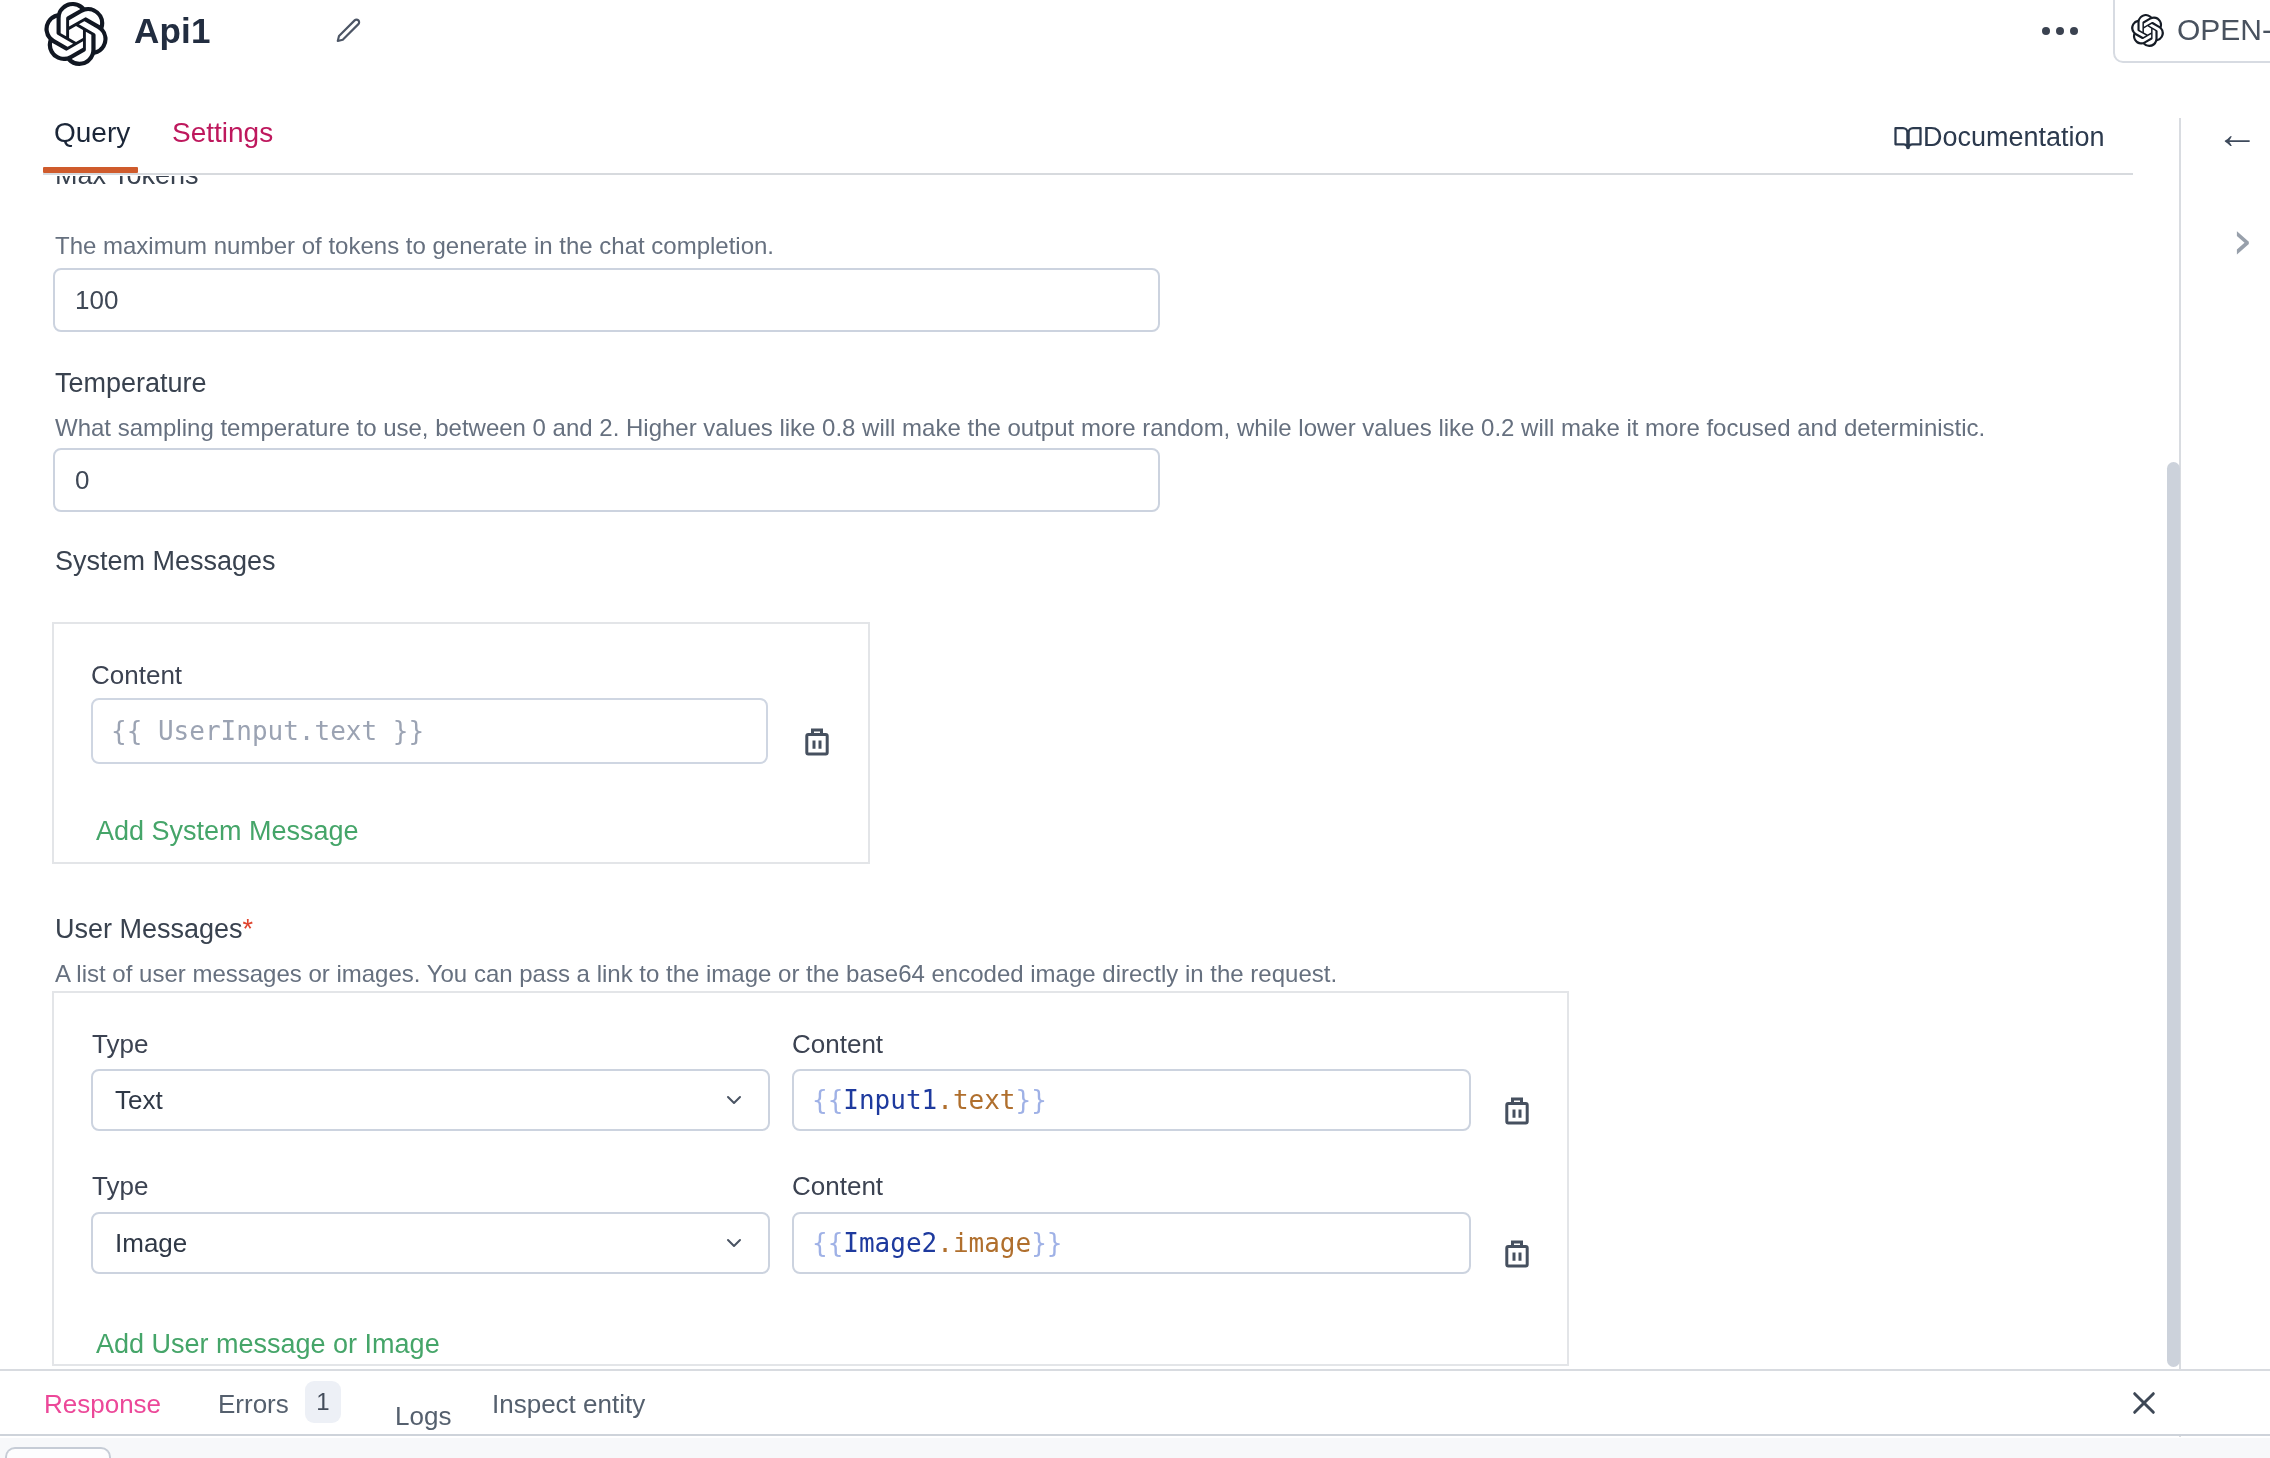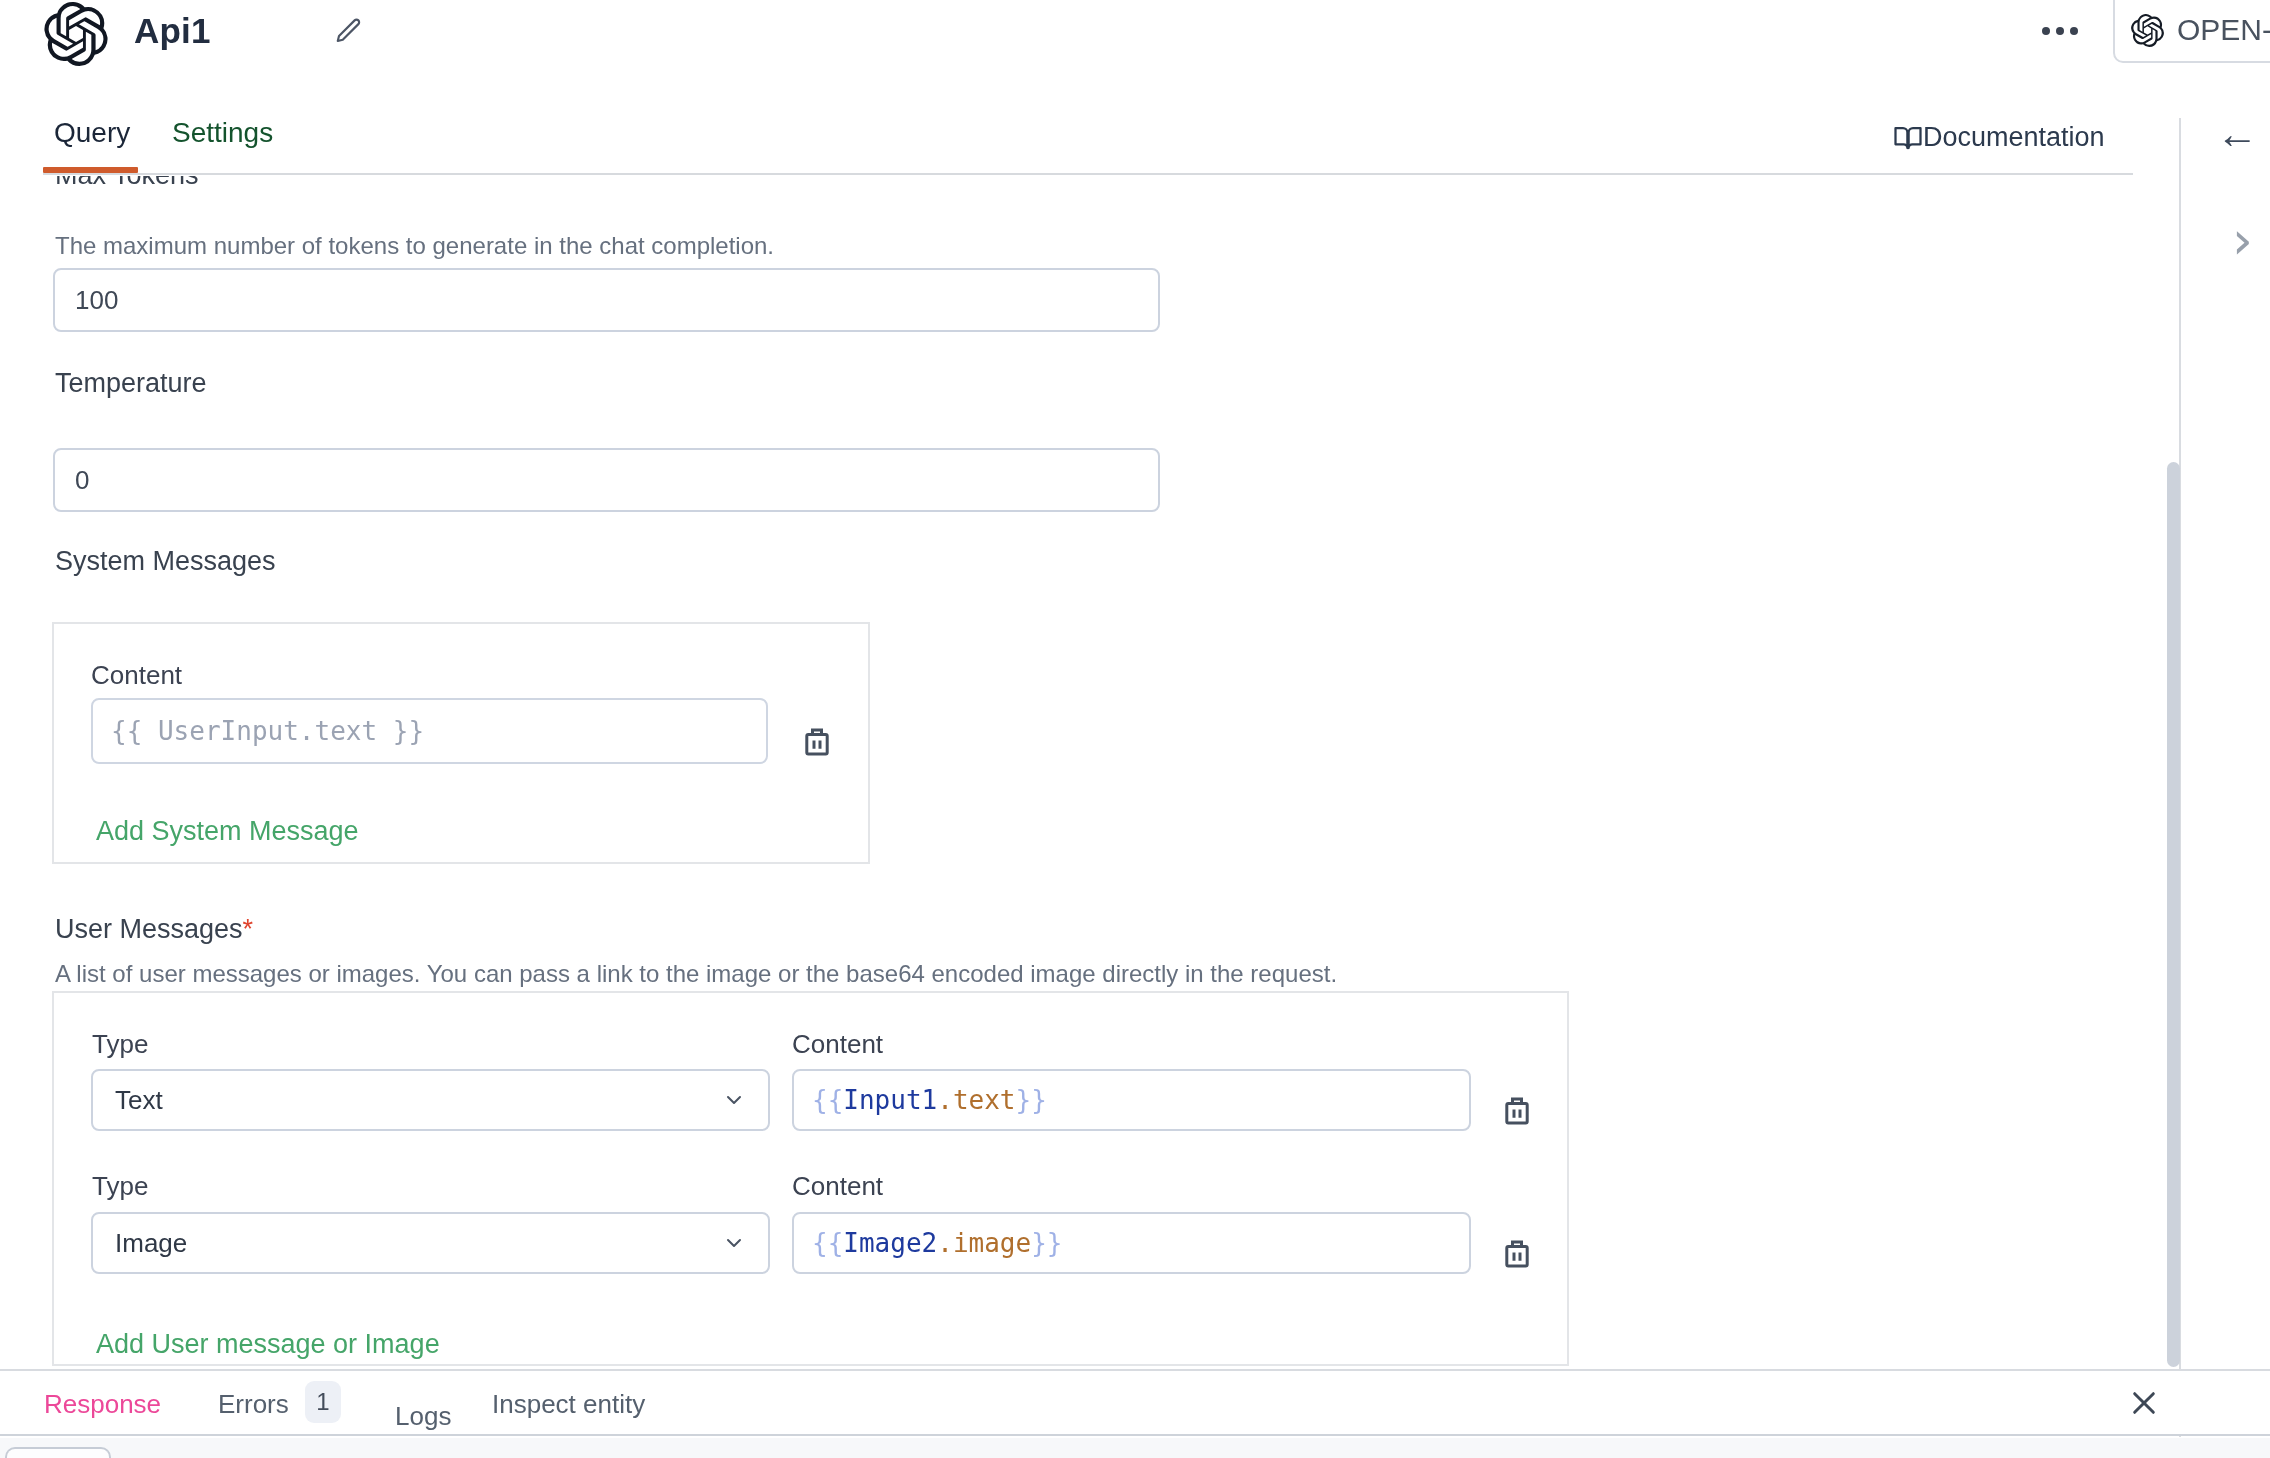--- a/index.html
+++ b/index.html
@@ -14,21 +14,21 @@
   .dots span { width:8px; height:8px; border-radius:50%; background:#3a4250; }
   .ds-btn { position:absolute; left:2113px; top:-10px; width:170px; height:73px; background:#fff;
             border:2px solid #d7dbe2; border-radius:10px; display:flex; align-items:flex-end; overflow:hidden; }
   .ds-btn-inner { display:flex; align-items:center; gap:13px; padding:0 0 14px 16px; }
   .ds-btn .logo-sm { width:33px; height:33px; color:#161c26; flex:0 0 auto; }
   .ds-btn .ds-label { font-size:30px; color:#49525f; white-space:nowrap; }
 
   
   .tab { position:absolute; top:117px; font-size:28px; cursor:pointer; }
   .tab.query { left:54px; color:#1b2638; font-weight:500; }
-  .tab.settings { left:172px; color:#14532d; }
+  .tab.settings { left:172px; color:#be185d; }
   .tab-underline { position:absolute; left:43px; top:167px; width:95px; height:6px; background:#cf5b2c; border-radius:1px; }
   .tabs-rule { position:absolute; left:43px; top:173px; width:2090px; height:2px; background:#d7dade; }
   .doc-link { position:absolute; top:122px; left:1893px; display:flex; align-items:center; cursor:pointer; }
   .doc-link .book { width:30px; height:30px; color:#2c3a4e; }
   .doc-link .doc-label { font-size:27px; color:#2c3a4e; font-weight:500; }
 
   
   .v-divider { position:absolute; left:2179px; top:118px; width:2px; height:1319px; background:#d9dce1; }
   .back-arrow { position:absolute; left:2216px; top:113px; font-size:42px; color:#3e4a5c; cursor:pointer; line-height:1; }
   .chevron-right { position:absolute; left:2232px; top:214px; font-size:52px; color:#98a0ab; cursor:pointer; line-height:1; font-family:"DejaVu Sans", sans-serif; }
@@ -130,20 +130,21 @@
   <div class="chevron-right">›</div>
   <div class="scrollbar"></div>
 
   <div class="content">
 
     <div class="f-label" style="top:-16px;">Max Tokens</div>
     <div class="f-desc" style="top:56px;">The maximum number of tokens to generate in the chat completion.</div>
     <input class="t-input" style="top: 92px;" value="100">
 
     <div class="f-label" style="top:192px;">Temperature</div>
+    <div class="f-desc" style="top:238px;">What sampling temperature to use, between 0 and 2. Higher values like 0.8 will make the output more random, while lower values like 0.2 will make it more focused and deterministic.</div>
     <input class="t-input" style="top: 272px;" value="0">
 
     <div class="f-label" style="top:370px;">System Messages</div>
 
     <div class="group-box sys-box">
       <div class="inner-label" style="left:37px; top:36px;">Content</div>
       <input class="ph-input" style="left: 37px; top: 74px; width: 677px;" placeholder="{{ UserInput.text }}">
       <div class="trash" style="left:748px; top:102px;">
         <svg viewBox="0 0 20 21" width="30" height="32" fill="none" stroke="currentColor" stroke-width="2">
             <path d="M7 2.5h6v3H7z"></path>

